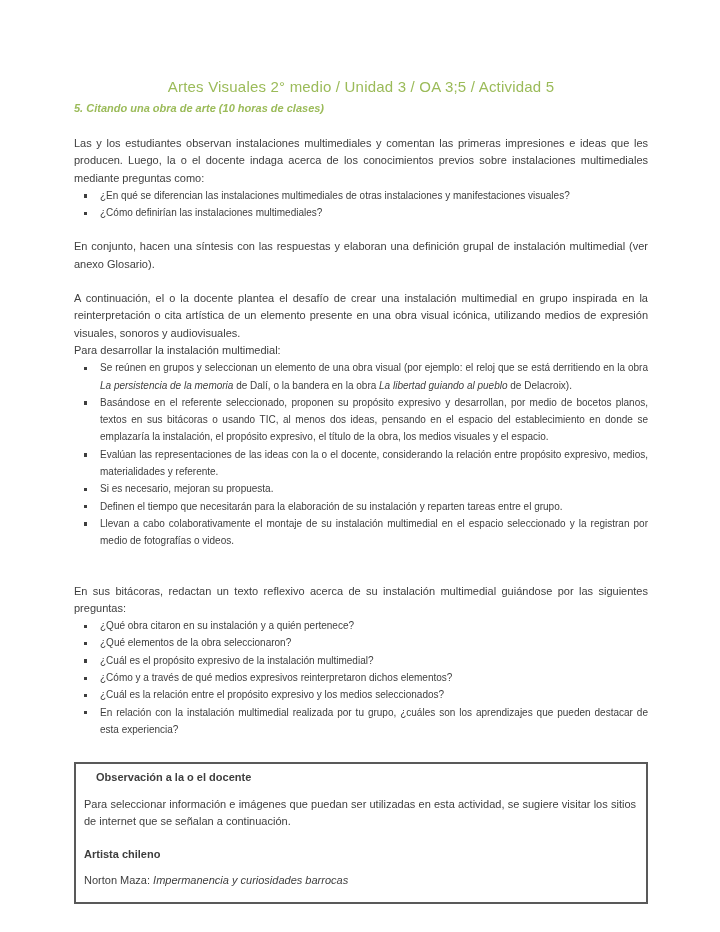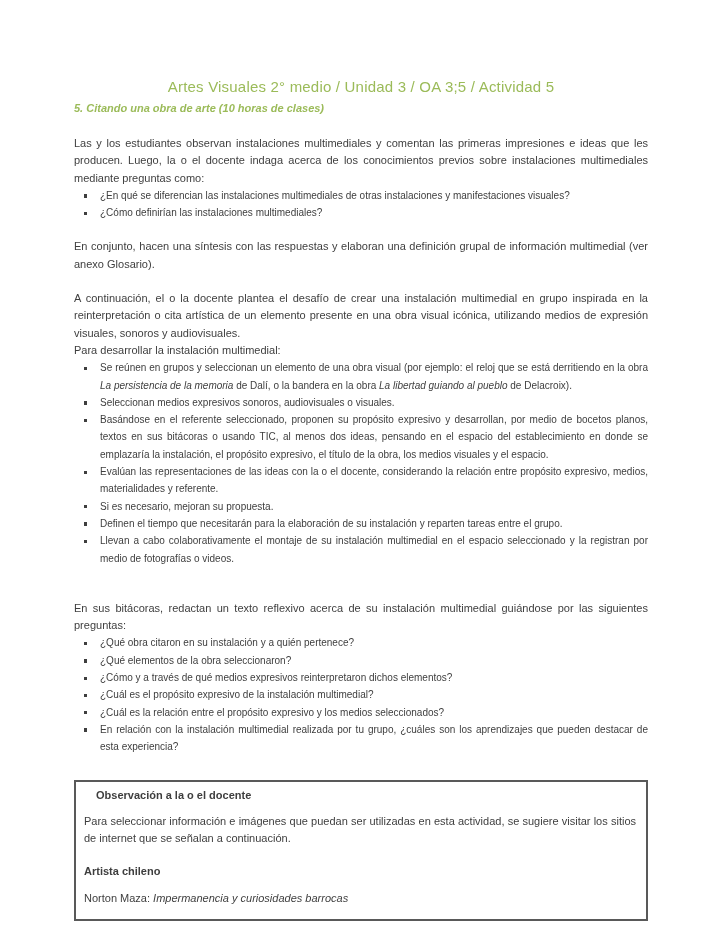--- a/index.html
+++ b/index.html
@@ -77,44 +77,43 @@
   <h1 class="title">Artes Visuales 2° medio / Unidad 3 / OA 3;5 / Actividad 5</h1>
   <h2 class="subtitle">5. Citando una obra de arte (10 horas de clases)</h2>
 
   <p class="sp" style="margin-top:21px">Las y los estudiantes observan instalaciones multimediales y comentan las primeras impresiones e ideas que les producen. Luego, la o el docente indaga acerca de los conocimientos previos sobre instalaciones multimediales mediante preguntas como:</p>
 
   <ul>
     <li><span>¿En qué se diferencian las instalaciones multimediales de otras instalaciones y manifestaciones visuales?</span></li>
     <li><span>¿Cómo definirían las instalaciones multimediales?</span></li>
   </ul>
 
-  <p class="sp">En conjunto, hacen una síntesis con las respuestas y elaboran una definición grupal de información multimedial (ver anexo Glosario).</p>
+  <p class="sp">En conjunto, hacen una síntesis con las respuestas y elaboran una definición grupal de instalación multimedial (ver anexo Glosario).</p>
 
   <p class="sp">A continuación, el o la docente plantea el desafío de crear una instalación multimedial en grupo inspirada en la reinterpretación o cita artística de un elemento presente en una obra visual icónica, utilizando medios de expresión visuales, sonoros y audiovisuales.</p>
   <p>Para desarrollar la instalación multimedial:</p>
 
   <ul>
     <li>
       <span>Se reúnen en grupos y seleccionan un elemento de una obra visual (por ejemplo: el reloj que se está derritiendo en la obra </span><span class="it">La persistencia de la memoria</span><span> de Dalí, o la bandera en la obra </span><span class="it">La libertad guiando al pueblo</span><span> de Delacroix).</span>
     </li>
-    <li><span>Seleccionan medios expresivos sonoros, audiovisuales o visuales.</span></li>
     <li><span>Basándose en el referente seleccionado, proponen su propósito expresivo y desarrollan, por medio de bocetos planos, textos en sus bitácoras o usando TIC, al menos dos ideas, pensando en el espacio del establecimiento en donde se emplazaría la instalación, el propósito expresivo, el título de la obra, los medios visuales y el espacio.</span></li>
     <li><span>Evalúan las representaciones de las ideas con la o el docente, considerando la relación entre propósito expresivo, medios, materialidades y referente.</span></li>
     <li><span>Si es necesario, mejoran su propuesta.</span></li>
     <li><span>Definen el tiempo que necesitarán para la elaboración de su instalación y reparten tareas entre el grupo.</span></li>
     <li><span>Llevan a cabo colaborativamente el montaje de su instalación multimedial en el espacio seleccionado y la registran por medio de fotografías o videos.</span></li>
   </ul>
 
   <p class="sp2">En sus bitácoras, redactan un texto reflexivo acerca de su instalación multimedial guiándose por las siguientes preguntas:</p>
 
   <ul>
     <li><span>¿Qué obra citaron en su instalación y a quién pertenece?</span></li>
     <li><span>¿Qué elementos de la obra seleccionaron?</span></li>
+    <li><span>¿Cuál es el propósito expresivo de la instalación multimedial?</span></li>
     <li><span>¿Cómo y a través de qué medios expresivos reinterpretaron dichos elementos?</span></li>
-    <li><span>¿Cuál es el propósito expresivo de la instalación multimedial?</span></li>
     <li><span>¿Cuál es la relación entre el propósito expresivo y los medios seleccionados?</span></li>
     <li><span>En relación con la instalación multimedial realizada por tu grupo, ¿cuáles son los aprendizajes que pueden destacar de esta experiencia?</span></li>
   </ul>
 
   <div class="note-box">
     <p class="nb-heading">Observación a la o el docente</p>
     <p class="nb-body">Para seleccionar información e imágenes que puedan ser utilizadas en esta actividad, se sugiere visitar los sitios de internet que se señalan a continuación.</p>
     <p class="nb-artist">Artista chileno</p>
     <p class="nb-line">
       <span>Norton Maza: </span><span class="it">Impermanencia y curiosidades barrocas</span>

